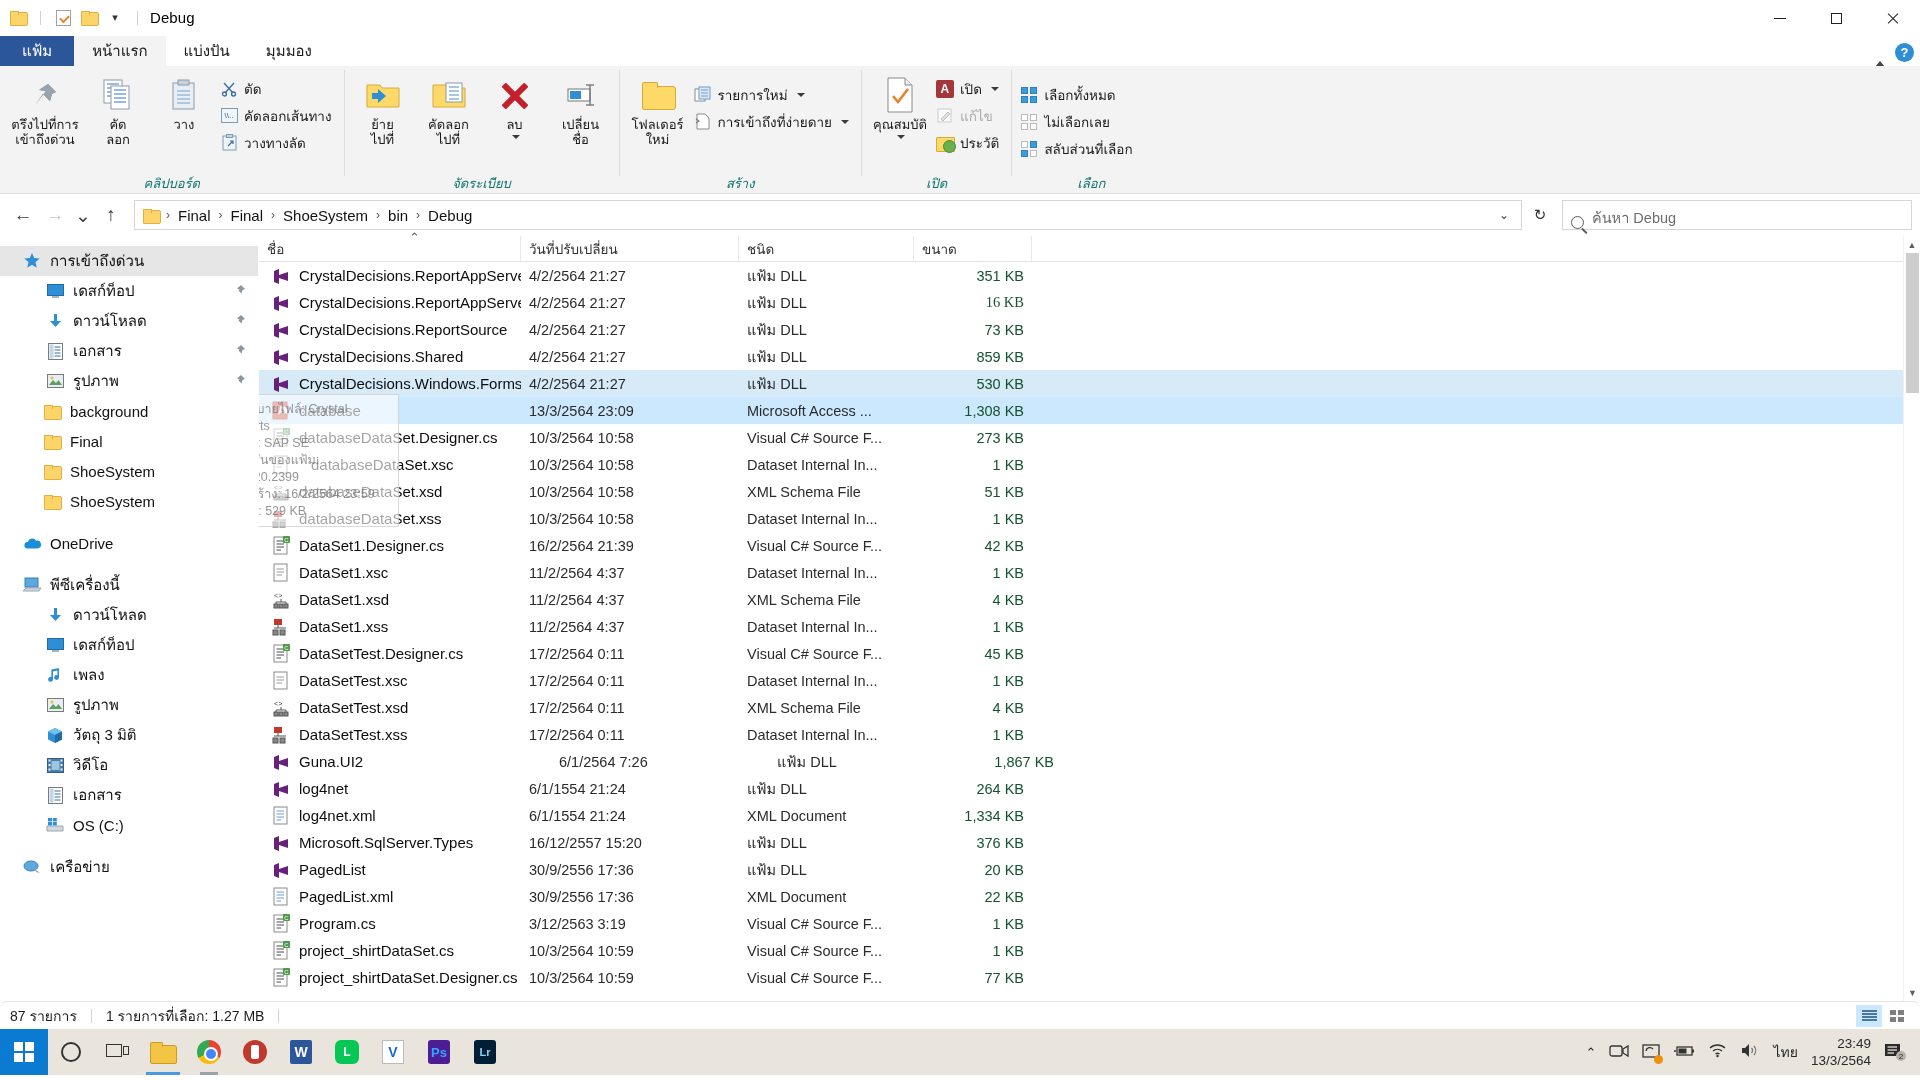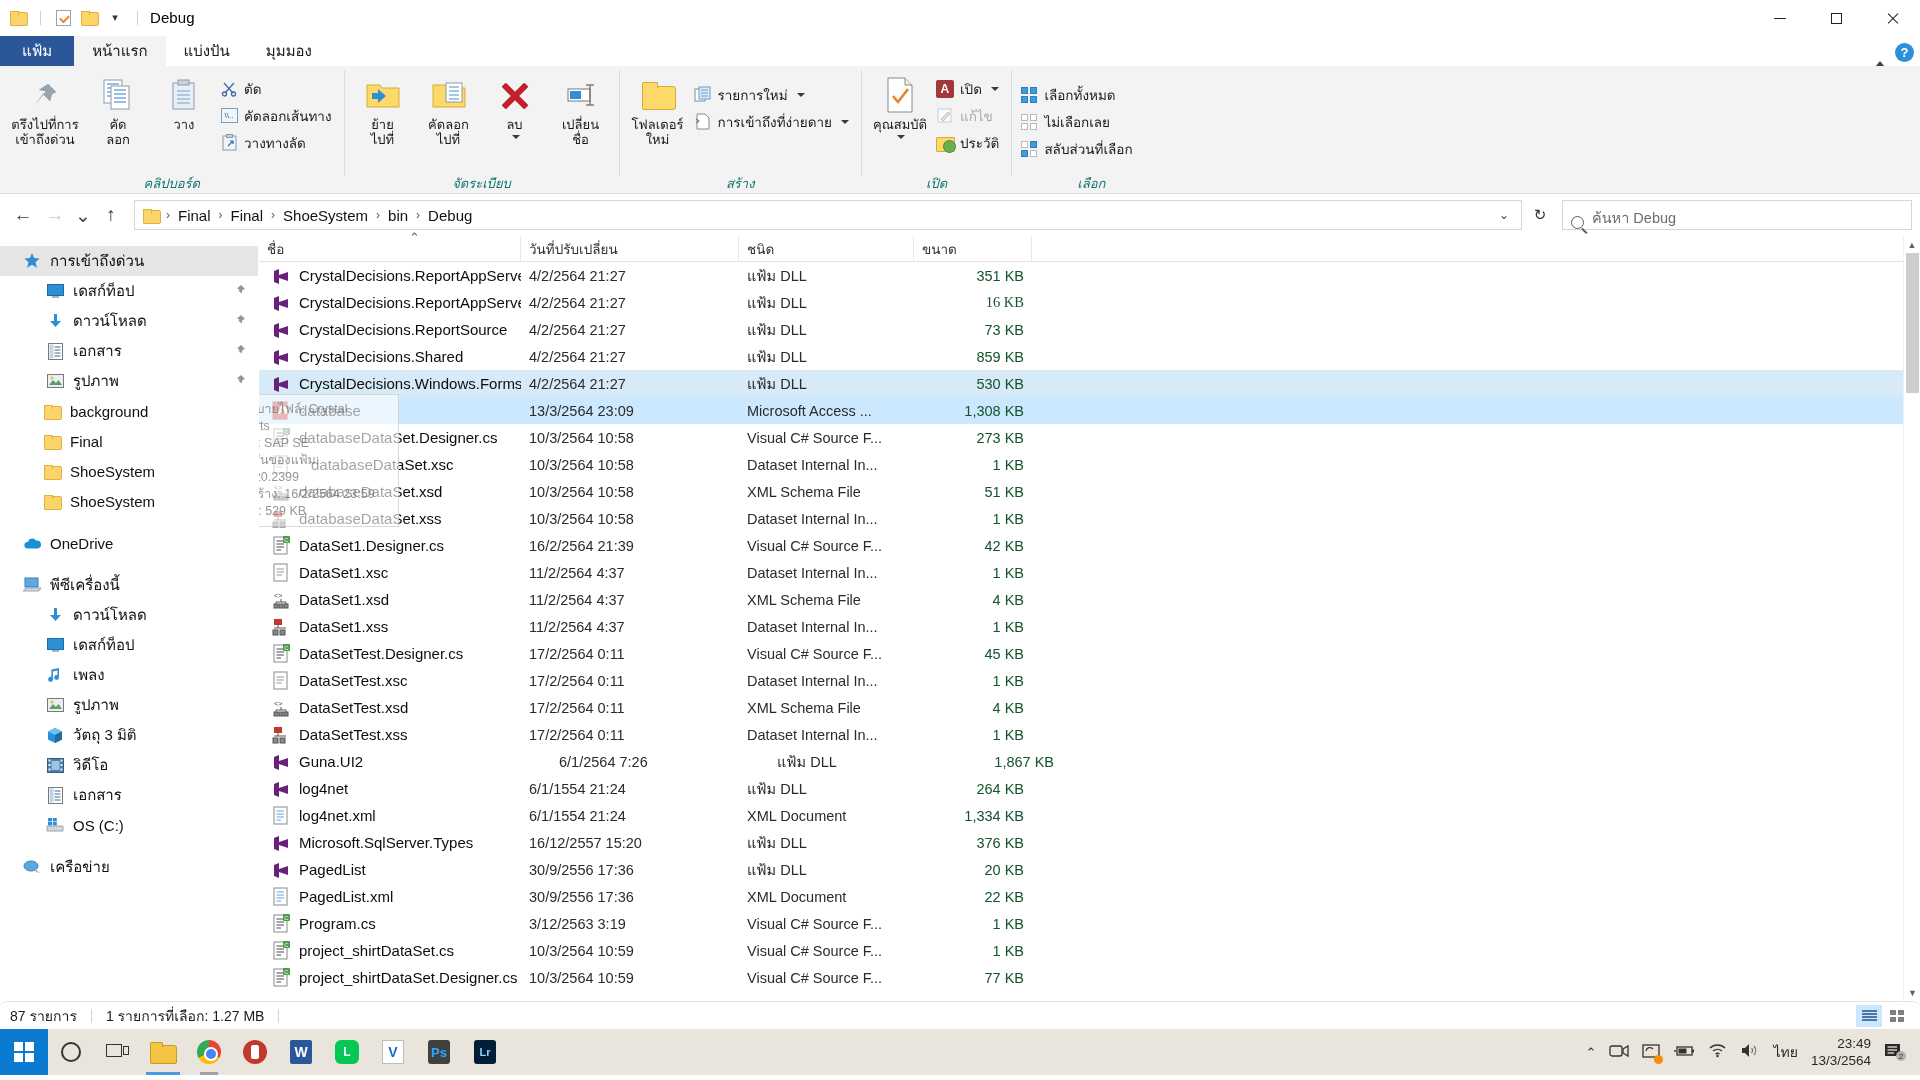--- a/index.html
+++ b/index.html
@@ -209,21 +209,21 @@
   .taskview:after{content:"";position:absolute;left:17px;top:2px;width:4px;height:7px;border:1.6px solid #333;}
   .expl-ico{width:26px;height:21px;position:relative;}
   .expl-ico:before{content:"";position:absolute;left:0;top:3px;width:25px;height:17px;background:#f4c543;border:1px solid #c99b22;border-radius:1px 3px 2px 2px;}
   .expl-ico:after{content:"";position:absolute;left:0;top:0;width:11px;height:4px;background:#f4c543;border:1px solid #c99b22;border-bottom:none;border-radius:2px 2px 0 0;}
   .chrome-ico{width:24px;height:24px;border-radius:50%;background:
      conic-gradient(#ea4335 0deg 120deg,#fbbc05 120deg 240deg,#34a853 240deg 360deg);position:relative;}
   .chrome-ico:after{content:"";position:absolute;left:7px;top:7px;width:10px;height:10px;border-radius:50%;background:#4285f4;border:2px solid #fff;}
   .word-ico{width:22px;height:24px;background:#2b579a;color:#fff;border-radius:2px;display:flex;align-items:center;justify-content:center;font-size:14px;font-weight:bold;}
   .line-ico{width:24px;height:24px;background:#06c755;border-radius:6px;display:flex;align-items:center;justify-content:center;color:#fff;font-size:12px;font-weight:bold;}
   .vegas-ico{width:22px;height:24px;background:#fff;border:1px solid #bbb;display:flex;align-items:center;justify-content:center;color:#1769c8;font-size:14px;font-weight:bold;}
-  .ps-ico{width:22px;height:24px;background:#404040;color:#31a8ff;border-radius:3px;display:flex;align-items:center;justify-content:center;font-size:13px;font-weight:bold;}
+  .ps-ico{width:22px;height:24px;background:#4c1d95;color:#31a8ff;border-radius:3px;display:flex;align-items:center;justify-content:center;font-size:13px;font-weight:bold;}
   .lr-ico{width:22px;height:24px;background:#001e36;color:#8ed3f5;border-radius:3px;display:flex;align-items:center;justify-content:center;font-size:11px;font-weight:bold;}
   .red-ico{width:24px;height:24px;border-radius:50%;background:#c0392b;position:relative;}
   .red-ico:after{content:"";position:absolute;left:8px;top:5px;width:8px;height:14px;background:#fff;border-radius:2px;}
 </style>
 </head>
 <body>
 
 <div class="titlebar">
   <div class="qat">
     <div class="qat-ico">

